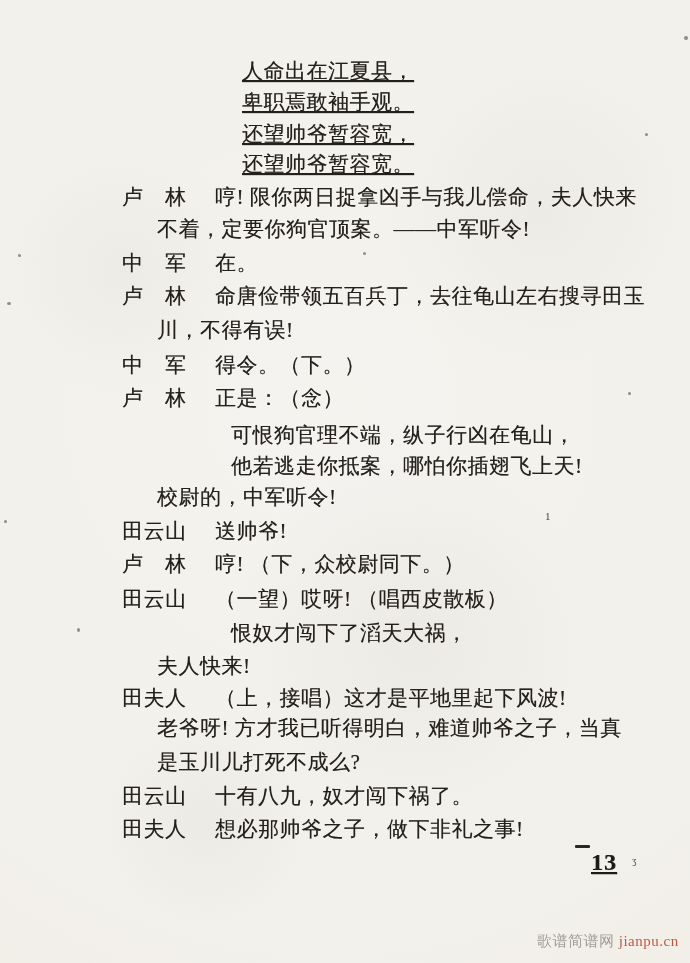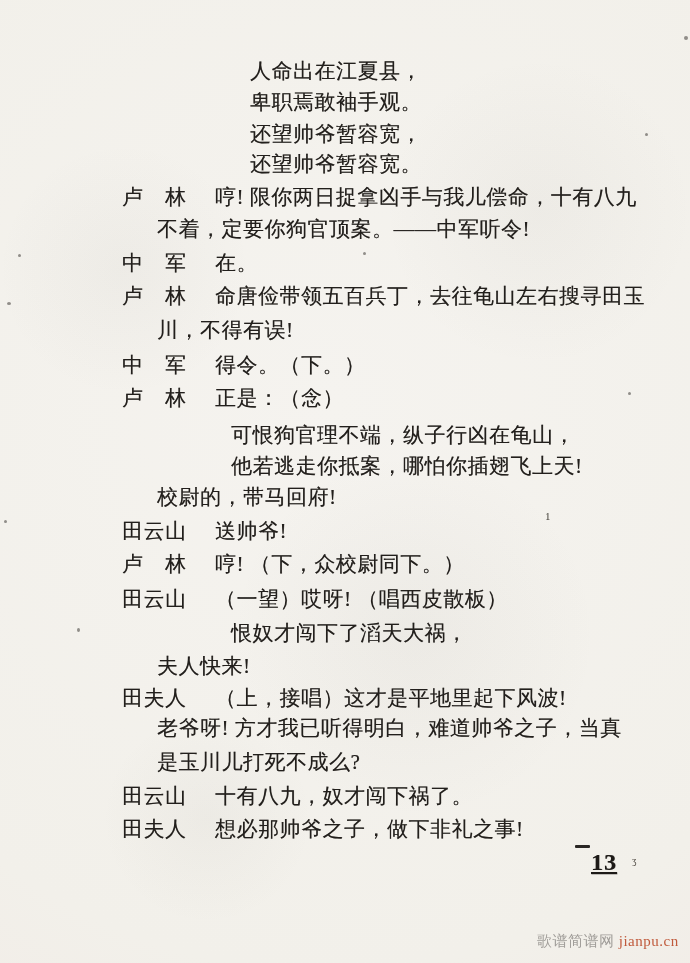--- a/index.html
+++ b/index.html
@@ -18,21 +18,21 @@
       radial-gradient(circle 150px at 30% 85%, rgba(120,115,105,0.05), transparent 70%);
   }
   .line{
     position:absolute;white-space:nowrap;
     font-size:21px;line-height:28px;letter-spacing:0.5px;
     color:#221f1c;
     text-shadow:0.3px 0.3px 0 rgba(34,31,28,0.55);
   }
   .sp{left:122px;}
   .cont{left:157px;}
-  .v1{left:250px;}
+  .v1{left:242px;text-decoration:underline;}
   .v2{left:231px;}
   .speaker{display:inline-block;width:64px;margin-right:29px;font-family:Liberation Serif, serif;}
   .pagenum{
     position:absolute;left:591px;top:849px;
     font-size:24px;font-weight:bold;letter-spacing:1px;color:#1d1a17;
     text-shadow:0.4px 0.4px 0 rgba(29,26,23,0.6);
     text-decoration:underline;
   }
   .dash{position:absolute;left:575px;top:845px;width:15px;height:3px;background:#2a2724;border-radius:1px;}
   .watermark{position:absolute;left:537px;top:932px;font-size:15px;letter-spacing:0.5px;white-space:nowrap;}
@@ -46,21 +46,21 @@
 <body>
 
 <div class="mottle"></div>
 
 <div class="line v1" style="top:57px">人命出在江夏县，</div>
 <div class="line v1" style="top:88px">卑职焉敢袖手观。</div>
 <div class="line v1" style="top:120px">还望帅爷暂容宽，</div>
 <div class="line v1" style="top:150px">还望帅爷暂容宽。</div>
 
 <div class="line sp" style="top:183px">
-  <span class="speaker">卢　林</span><span>哼! 限你两日捉拿凶手与我儿偿命，十有八九</span>
+  <span class="speaker">卢　林</span><span>哼! 限你两日捉拿凶手与我儿偿命，夫人快来</span>
 </div>
 <div class="line cont" style="top:215px">不着，定要你狗官顶案。——中军听令!</div>
 
 <div class="line sp" style="top:249px">
   <span class="speaker">中　军</span><span>在。</span>
 </div>
 
 <div class="line sp" style="top:282px">
   <span class="speaker">卢　林</span><span>命唐俭带领五百兵丁，去往龟山左右搜寻田玉</span>
 </div>
@@ -69,21 +69,21 @@
 <div class="line sp" style="top:351px">
   <span class="speaker">中　军</span><span>得令。（下。）</span>
 </div>
 
 <div class="line sp" style="top:384px">
   <span class="speaker">卢　林</span><span>正是：（念）</span>
 </div>
 
 <div class="line v2" style="top:421px">可恨狗官理不端，纵子行凶在龟山，</div>
 <div class="line v2" style="top:452px">他若逃走你抵案，哪怕你插翅飞上天!</div>
-<div class="line cont" style="top:483px">校尉的，带马回府!</div>
+<div class="line cont" style="top:483px">校尉的，中军听令!</div>
 
 <div class="line sp" style="top:517px">
   <span class="speaker">田云山</span><span>送帅爷!</span>
 </div>
 
 <div class="line sp" style="top:550px">
   <span class="speaker">卢　林</span><span>哼! （下，众校尉同下。）</span>
 </div>
 
 <div class="line sp" style="top:585px">

